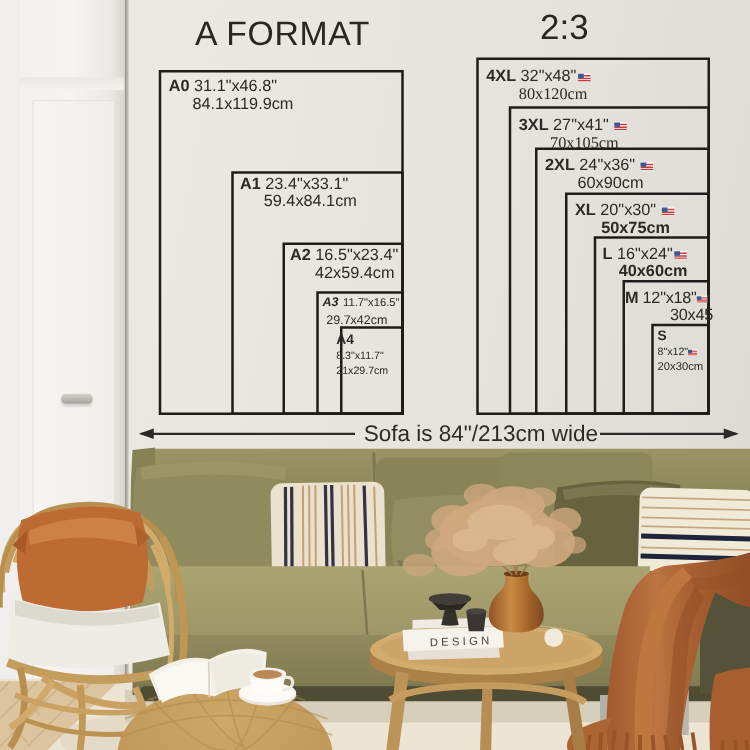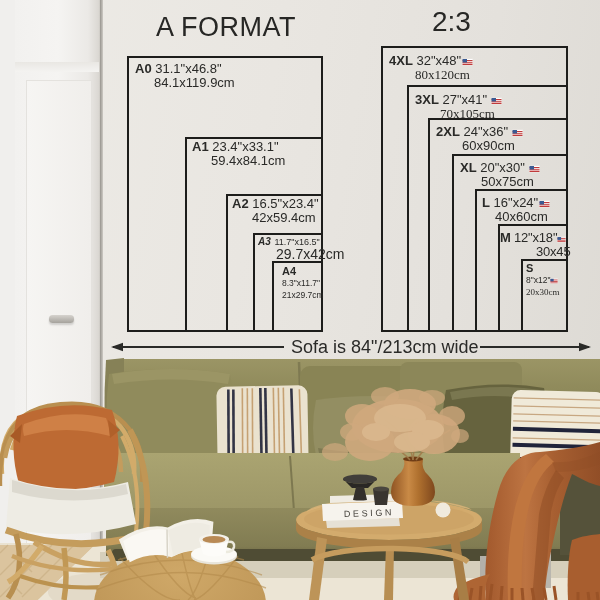--- a/index.html
+++ b/index.html
@@ -40,23 +40,23 @@
   <div class="rect" style="left:253px;top:233px;width:70px;height:99px;"></div>
 
   <div class="rect" style="left:272px;top:261px;width:51px;height:71px;"></div>
 
   <div class="lbl" style="left:135px;top:62px;"><span class="b">A0</span> 31.1"x46.8"<br><span style="margin-left:19px;">84.1x119.9cm</span></div>
 
   <div class="lbl" style="left:192px;top:140px;"><span class="b">A1</span> 23.4"x33.1"<br><span style="margin-left:19px;">59.4x84.1cm</span></div>
 
   <div class="lbl" style="left:232px;top:197px;"><span class="b">A2</span> 16.5"x23.4"<br><span style="margin-left:20px;margin-top:40px;">42x59.4cm</span></div>
 
-  <div class="lbl" style="left:258px;top:235px;line-height:11.5px;"><span class="b" style="font-size:10px;font-style:italic;">A3</span> <span style="font-size:9px;">11.7"x16.5"</span><br><span style="font-size:14px;margin-left:18px;">29.7x42cm</span></div>
-
-  <div class="lbl" style="left:282px;top:266px;line-height:9.5px;"><span class="b" style="font-size:11px;line-height:11px;">A4</span><br><span style="font-size:8.5px;">8.3"x11.7"</span><br><span style="font-size:8.5px;">21x29.7cm</span></div>
+  <div class="lbl" style="left:258px;top:235px;line-height:11.5px;"><span class="b" style="font-size:10px;font-style:italic;">A3</span> <span style="font-size:9px;">11.7"x16.5"</span><br><span style="font-size:10px;margin-left:3px;">29.7x42cm</span></div>
+
+  <div class="lbl" style="left:269px;top:266px;line-height:9.5px;"><span class="b" style="font-size:11px;line-height:11px;">A4</span><br><span style="font-size:8.5px;">8.3"x11.7"</span><br><span style="font-size:8.5px;">21x29.7cm</span></div>
 
   <div class="rect" style="left:381px;top:46px;width:187px;height:286px;"></div>
 
   <div class="rect" style="left:407px;top:85px;width:161px;height:247px;"></div>
 
   <div class="rect" style="left:428px;top:118px;width:140px;height:214px;"></div>
 
   <div class="rect" style="left:452px;top:154px;width:116px;height:178px;"></div>
 
   <div class="rect" style="left:475px;top:189px;width:93px;height:143px;"></div>
@@ -92,48 +92,48 @@
         <rect x="0.5" y="1" width="4.5" height="3.5" fill="#3a5a92"></rect>
       </svg><br><span style="margin-left:26px;">60x90cm</span></div>
 
   <div class="lbl" style="left:460px;top:161px;"><span class="b">XL</span> 20"x30" <svg class="flag" width="11" height="8" viewBox="0 0 11 8">
         <rect width="11" height="8" fill="#e8e4e0"></rect>
         <rect x="0.5" y="1" width="10" height="6" fill="#fff"></rect>
         <rect x="0.5" y="2" width="10" height="1.2" fill="#c03b3b"></rect>
         <rect x="0.5" y="4.2" width="10" height="1.2" fill="#c03b3b"></rect>
         <rect x="0.5" y="6" width="10" height="1" fill="#c03b3b"></rect>
         <rect x="0.5" y="1" width="4.5" height="3.5" fill="#3a5a92"></rect>
-      </svg><br><span style="margin-left:21px;">50x75cm</span></div>
+      </svg><br><span style="margin-left:21px;font-weight:bold;">50x75cm</span></div>
 
   <div class="lbl" style="left:482px;top:196px;"><span class="b">L</span> 16"x24"<svg class="flag" width="11" height="8" viewBox="0 0 11 8" style="margin-left:1px;">
         <rect width="11" height="8" fill="#e8e4e0"></rect>
         <rect x="0.5" y="1" width="10" height="6" fill="#fff"></rect>
         <rect x="0.5" y="2" width="10" height="1.2" fill="#c03b3b"></rect>
         <rect x="0.5" y="4.2" width="10" height="1.2" fill="#c03b3b"></rect>
         <rect x="0.5" y="6" width="10" height="1" fill="#c03b3b"></rect>
         <rect x="0.5" y="1" width="4.5" height="3.5" fill="#3a5a92"></rect>
-      </svg><br><span style="margin-left:13px;">40x60cm</span></div>
+      </svg><br><span style="margin-left:13px;font-weight:bold;">40x60cm</span></div>
 
   <div class="lbl" style="left:500px;top:231px;letter-spacing:-0.2px;"><span class="b">M</span> 12"x18"<svg class="flag" width="9" height="7" viewBox="0 0 11 8" style="margin-left:0px;">
         <rect width="11" height="8" fill="#e8e4e0"></rect>
         <rect x="0.5" y="1" width="10" height="6" fill="#fff"></rect>
         <rect x="0.5" y="2" width="10" height="1.2" fill="#c03b3b"></rect>
         <rect x="0.5" y="4.2" width="10" height="1.2" fill="#c03b3b"></rect>
         <rect x="0.5" y="6" width="10" height="1" fill="#c03b3b"></rect>
         <rect x="0.5" y="1" width="4.5" height="3.5" fill="#3a5a92"></rect>
       </svg><br><span style="margin-left:36px;">30x45</span></div>
 
   <div class="lbl" style="left:526px;top:263px;line-height:9.5px;"><span class="b" style="font-size:11px;line-height:11px;">S</span><br><span style="font-size:8.5px;">8"x12"</span><svg class="flag" width="8" height="6" viewBox="0 0 11 8">
         <rect width="11" height="8" fill="#e8e4e0"></rect>
         <rect x="0.5" y="1" width="10" height="6" fill="#fff"></rect>
         <rect x="0.5" y="2" width="10" height="1.2" fill="#c03b3b"></rect>
         <rect x="0.5" y="4.2" width="10" height="1.2" fill="#c03b3b"></rect>
         <rect x="0.5" y="6" width="10" height="1" fill="#c03b3b"></rect>
         <rect x="0.5" y="1" width="4.5" height="3.5" fill="#3a5a92"></rect>
-      </svg><br><span style="font-size:9px;font-family:Liberation Serif, serif;">20x30cm</span></div>
+      </svg><br><span style="font-size:9px;">20x30cm</span></div>
 
   <svg style="position:absolute;left:0;top:332px;" width="600" height="30" viewBox="0 0 600 30">
     <g stroke="#2a2a28" stroke-width="1.8" fill="#2a2a28">
       <line x1="113" y1="15" x2="284" y2="15"></line>
       <line x1="480" y1="15" x2="589" y2="15"></line>
       <path d="M111 15 l12 -4.2 v8.4 z" stroke="none"></path>
       <path d="M591 15 l-12 -4.2 v8.4 z" stroke="none"></path>
     </g>
   </svg>
 

